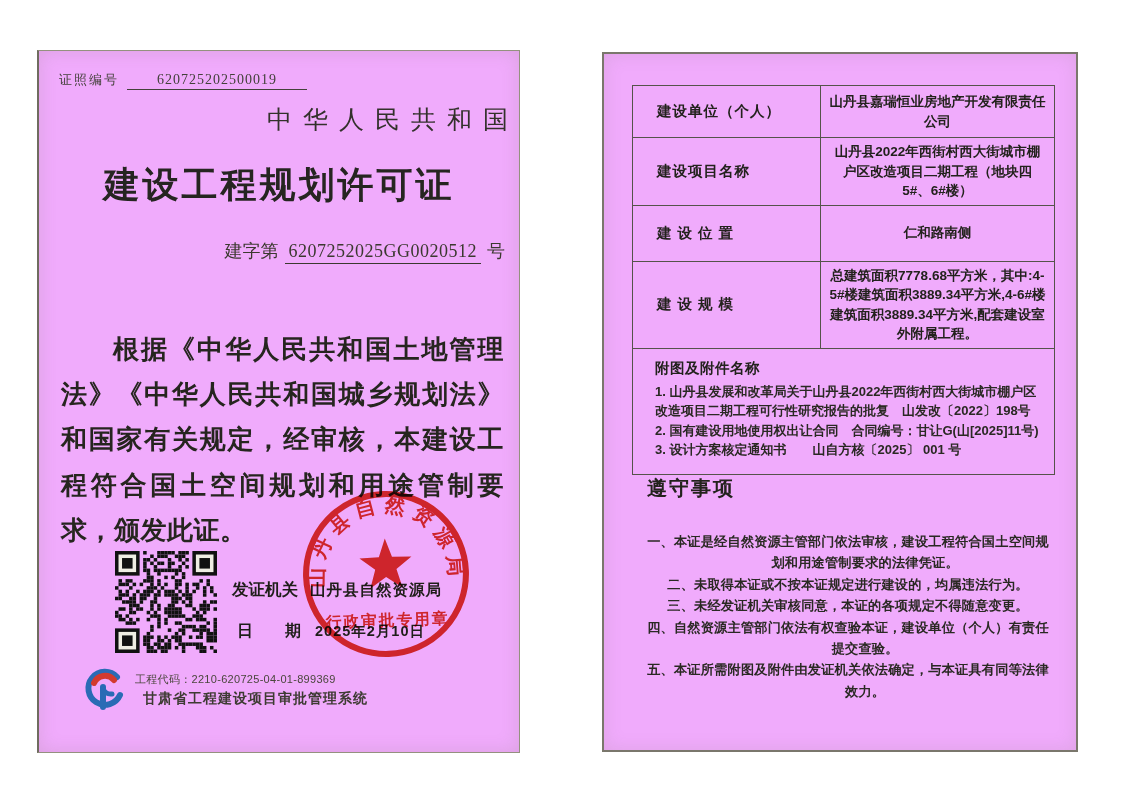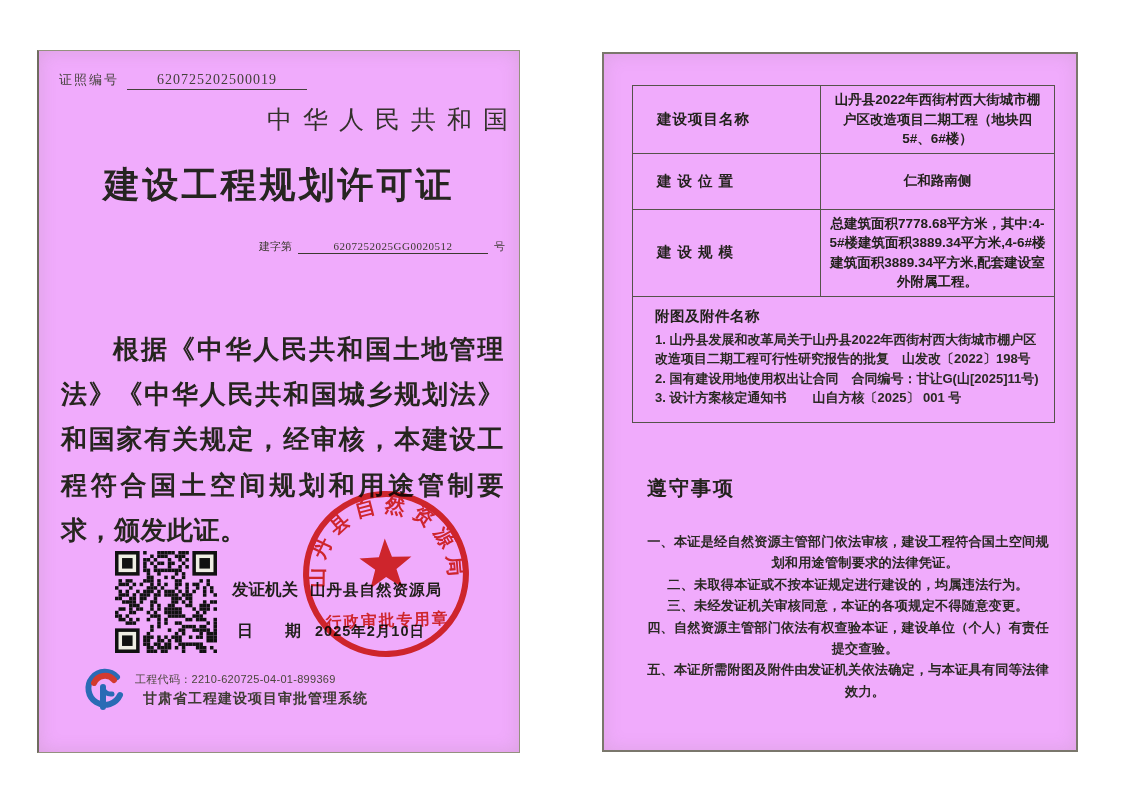--- a/index.html
+++ b/index.html
@@ -21,21 +21,21 @@
   .license-row .val { display:inline-block; min-width:180px; text-align:center;
                       border-bottom:1.5px solid #43413a; padding:0 6px 1px 6px; margin-left:8px;
                       font-size:14px; letter-spacing:1px; }
 
   .country { position:absolute; left:0; right:0; top:52px; text-align:right;
              font-size:25px; letter-spacing:11px; color:#33312b; font-weight:500; }
 
   .cert-title { position:absolute; left:0; right:0; top:110px; text-align:center;
                 font-size:36px; font-weight:700; letter-spacing:3px; color:#262521; }
 
-  .serial-row { position:absolute; right:14px; top:188px; font-size:11px; color:#3b392f; }
+  .serial-row { position:absolute; right:14px; top:188px; font-size:18px; color:#3b392f; }
   .serial-row .val { display:inline-block; min-width:190px; text-align:center;
                      border-bottom:1.5px solid #3b392f; padding:0 4px 1px 4px; margin:0 6px;
                      letter-spacing:.5px; }
 
   .cert-body { position:absolute; left:22px; right:15px; top:276px;
                font-size:26px; font-weight:600; line-height:1.74; letter-spacing:.5px;
                text-align:justify; text-indent:2em; color:#26251f; }
 
   .qr { position:absolute; left:76px; top:500px; width:102px; height:102px; }
   .qr svg { width:100%; height:100%; display:block; }
@@ -457,20 +457,24 @@
         <div class="code">工程代码：2210-620725-04-01-899369</div>
         <div class="sys">甘肃省工程建设项目审批管理系统</div>
       </div>
     </div>
   </div>
 
   <div class="page" id="right-page">
 
     <table class="cert-table">
       <tbody>
+          <tr class="r1">
+        <td class="lbl">建设单位（个人）</td>
+        <td class="val">山丹县嘉瑞恒业房地产开发有限责任公司</td>
+      </tr>
       <tr class="r2">
         <td class="lbl">建设项目名称</td>
         <td class="val">山丹县2022年西街村西大街城市棚户区改造项目二期工程（地块四5#、6#楼）</td>
       </tr>
       <tr class="r3">
         <td class="lbl">建 设 位 置</td>
         <td class="val">仁和路南侧</td>
       </tr>
       <tr class="r4">
         <td class="lbl">建 设 规 模</td>

